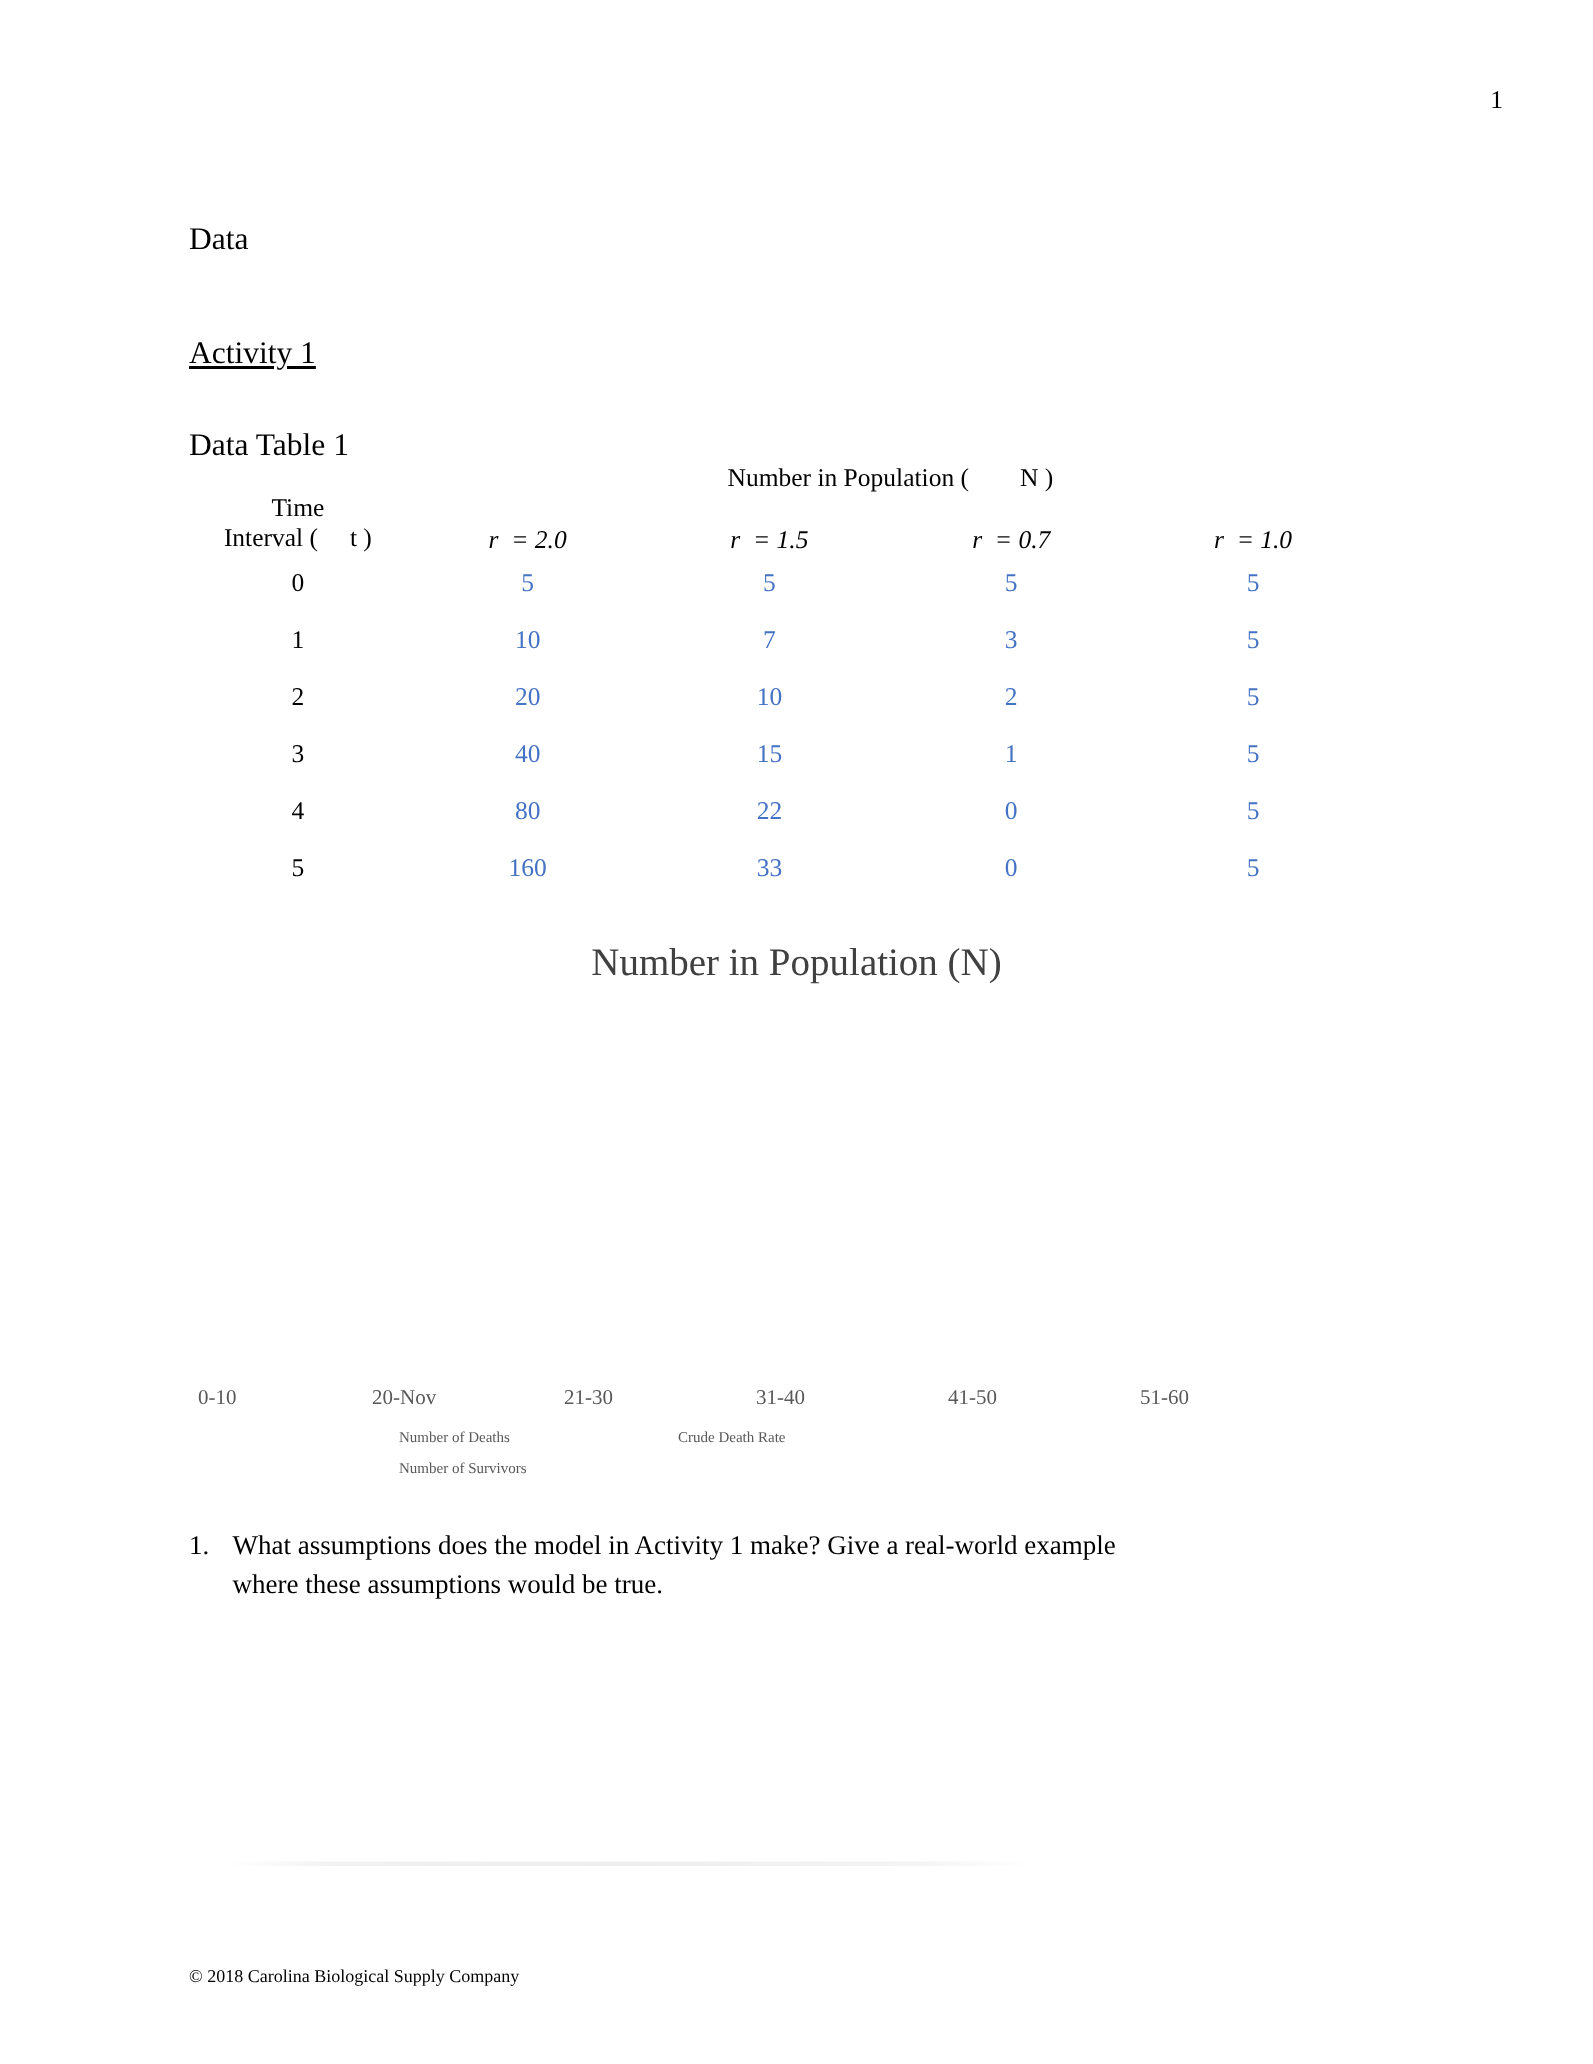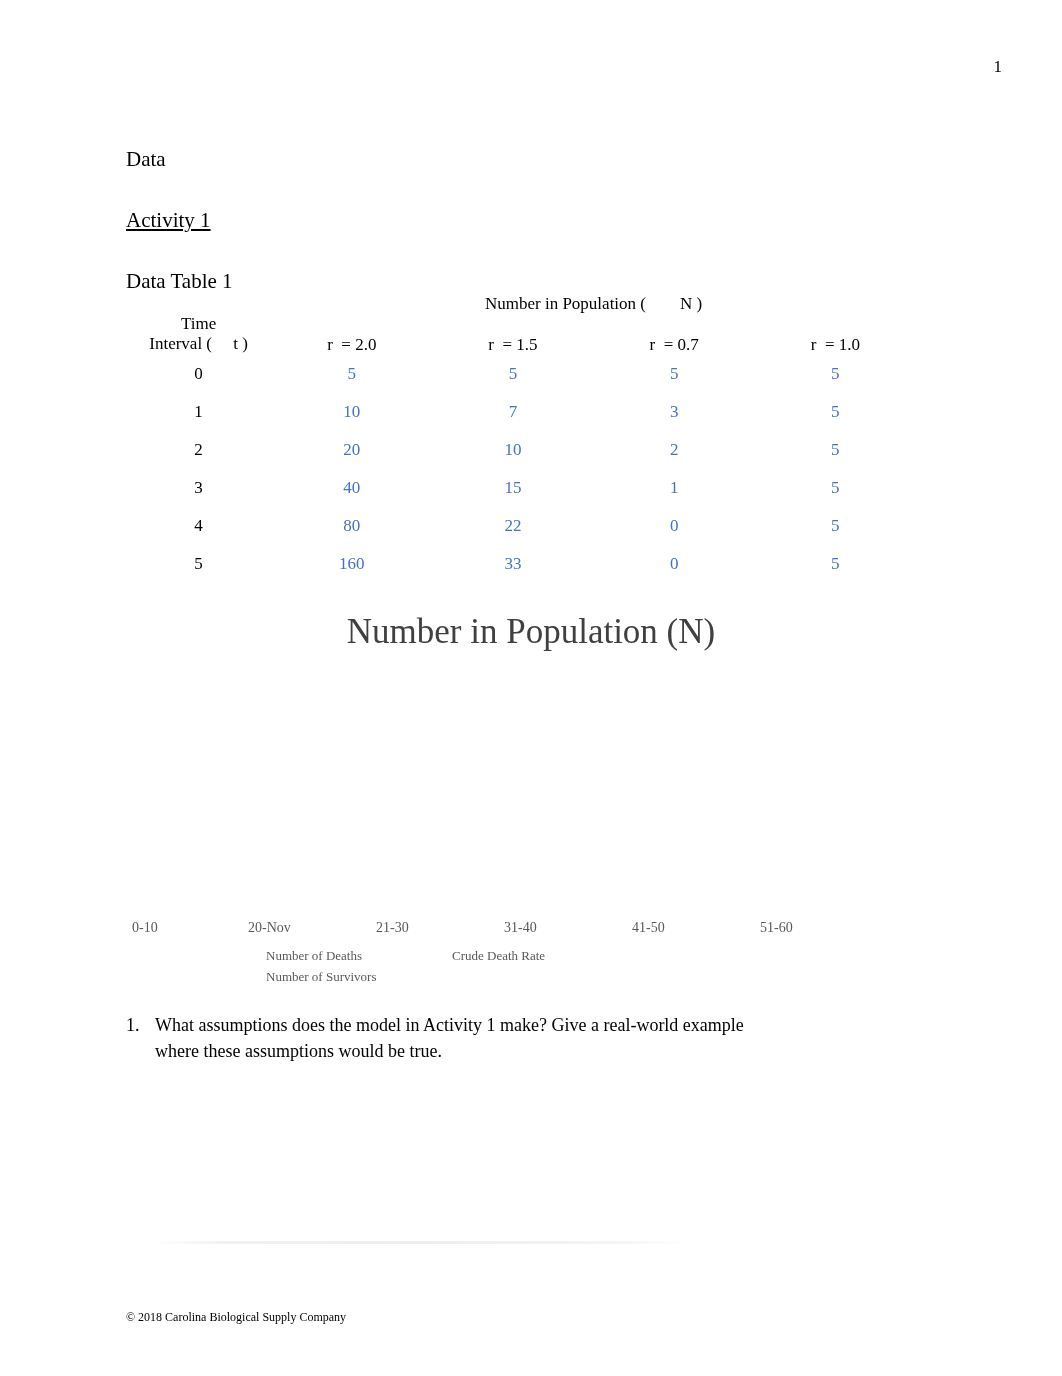--- a/index.html
+++ b/index.html
@@ -33,21 +33,21 @@
     position: absolute;
     left: 126px;
     top: 146px;
     width: 810px;
   }
 
   .heading {
     font-size: 21px;
     line-height: 1.25;
     color: #000;
-    margin-bottom: 35px;
+    margin-bottom: 50px;
   }
   .heading.h-activity { margin-bottom: 34px; text-decoration: underline; }
   .heading.h-table    { margin-bottom: 0; }
 
   
   .data-table {
     width: 790px;
     border-collapse: collapse;
     table-layout: fixed;
   }
@@ -72,40 +72,41 @@
   .hdr-time {
     text-align: center;
     line-height: 1.22;
     padding-bottom: 4px;
     white-space: pre;
   }
   .hdr-r {
     text-align: center;
     padding-bottom: 4px;
     white-space: pre;
+    font-style: italic;
   }
 
   .data-table tbody td {
     text-align: center;
     height: 38px;
     font-size: 17px;
     vertical-align: middle;
   }
   .cell-t { color: #000000; }
   .cell-n { color: #4472c4; }
 
   
   .chart {
     position: relative;
     width: 790px;
     margin-top: 30px;
   }
   .chart-title {
     text-align: center;
-    font-size: 35px;
+    font-size: 26px;
     line-height: 1.1;
     color: #404040;
     padding-left: 20px;
   }
   .plot-area {
     height: 228px;
     background: #ffffff;
   }
   .x-axis {
     display: flex;
@@ -120,21 +121,21 @@
     white-space: nowrap;
   }
   .x-tick:first-child { flex: 0 0 116px; }
 
   .legend {
     margin-top: 12px;
     padding-left: 140px;
     display: grid;
     grid-template-columns: 186px auto;
     grid-auto-rows: 21px;
-    font-size: 13px;
+    font-size: 10px;
     color: #595959;
   }
   .legend-item { white-space: nowrap; }
 
   
   .qlist {
     margin-top: 22px;
     list-style: none;
   }
   .qitem {

